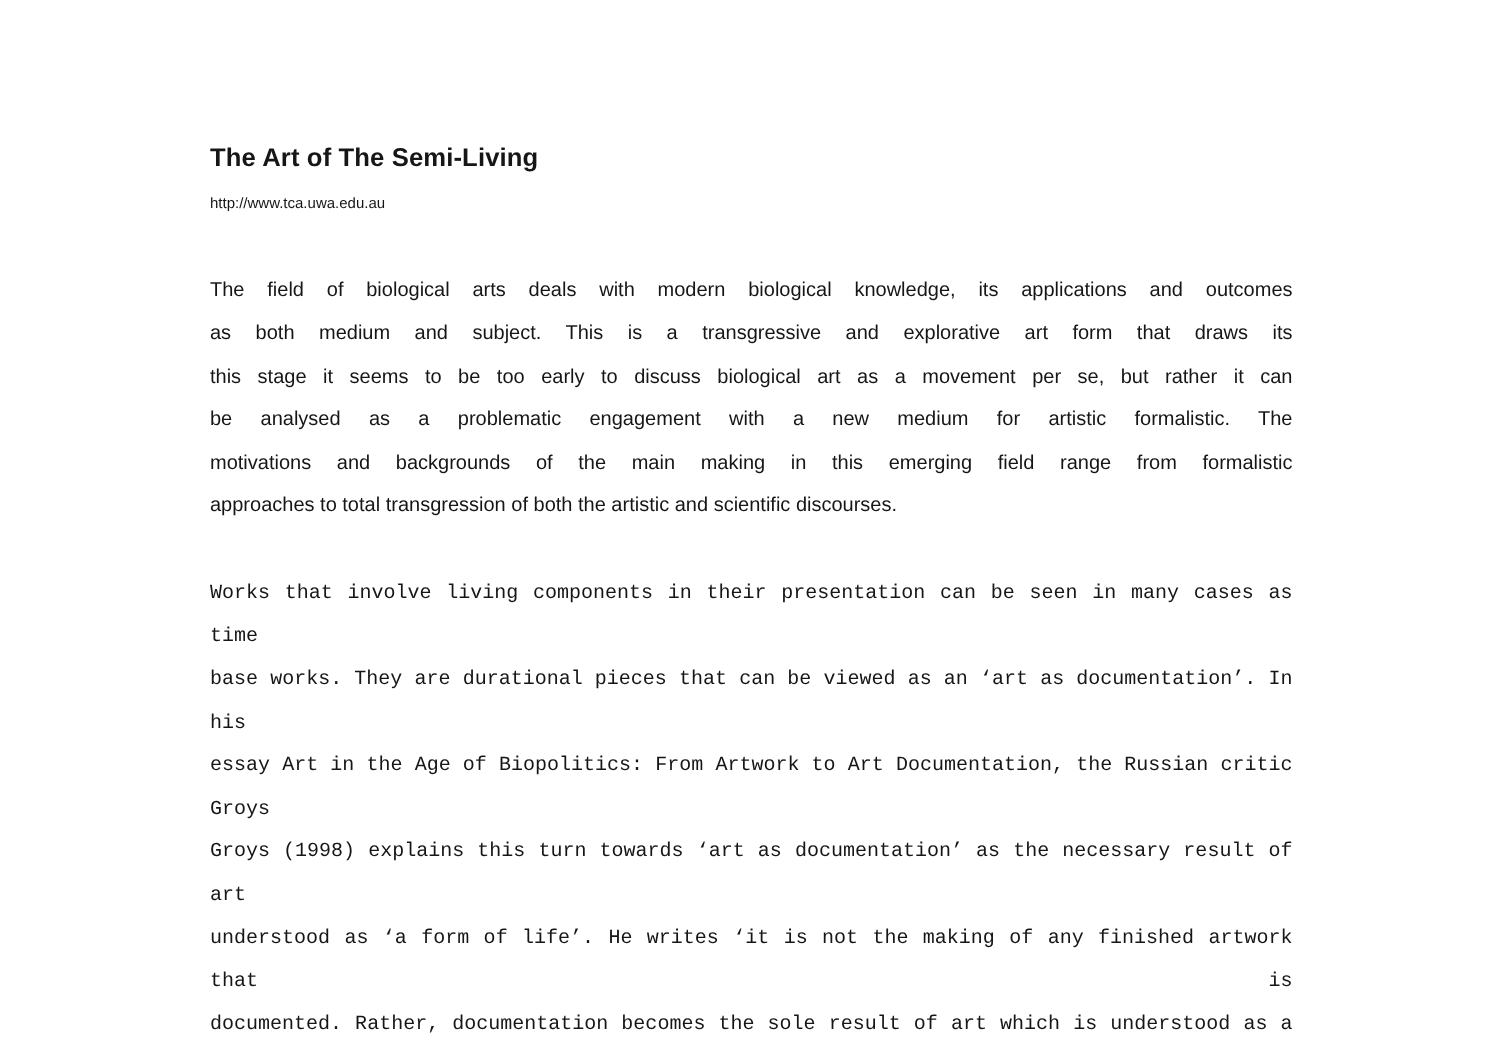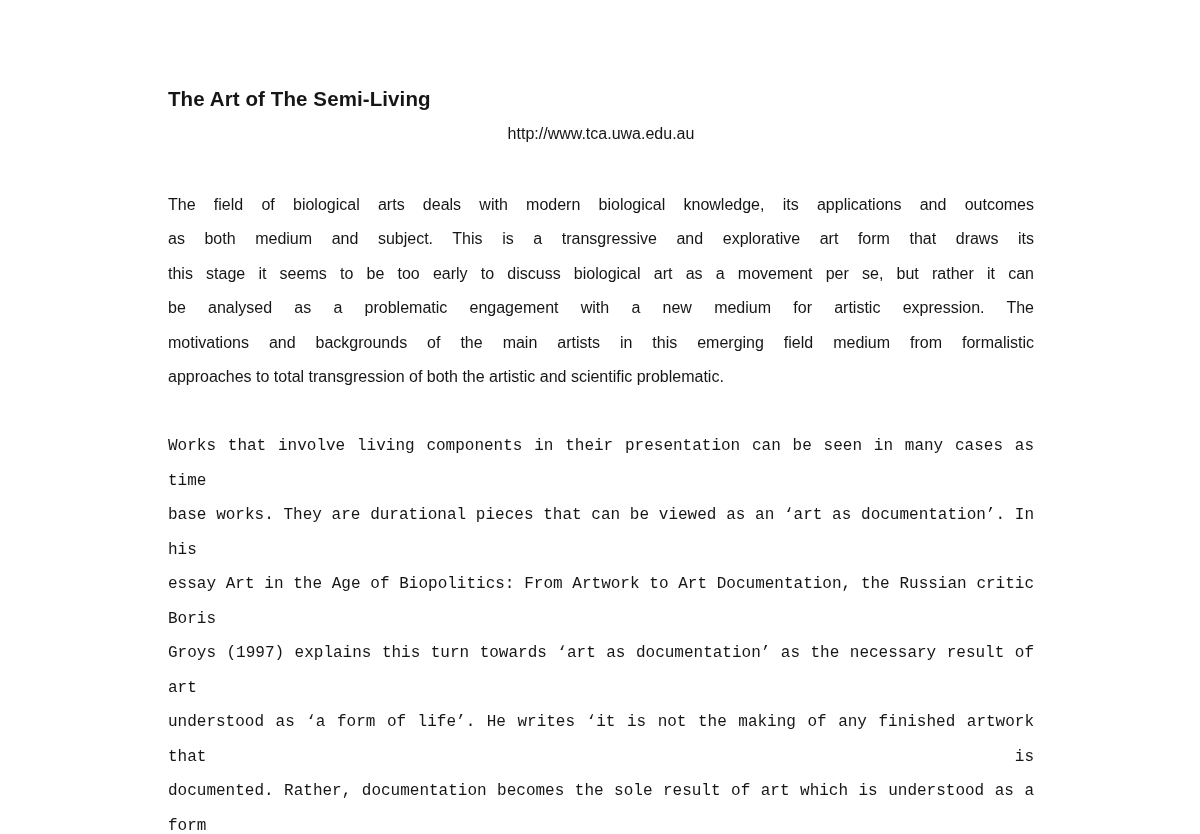--- a/index.html
+++ b/index.html
@@ -13,41 +13,40 @@
     width: 1200px;
     height: 834px;
     overflow: hidden;
     background: var(--bg);
     font-family: "Liberation Sans", sans-serif;
     color: var(--text);
   }
   .page {
     width: 1024px;
     height: 834px;
-    padding: 82px 0 0 168px;
+    padding: 110px 0 0 168px;
   }
   .content {
     width: 866px;
   }
   .doc-title {
     font-size: 20.5px;
     font-weight: bold;
     line-height: 34.5px;
     letter-spacing: 0.1px;
     white-space: nowrap;
   }
   .author {
     font-size: 16.3px;
     line-height: 34.5px;
     margin-top: 5px;
   }
   .url {
-    font-size: 16px;
+    font-size: 12px;
     line-height: 34.5px;
-    text-align: center;
   }
   .paragraph { margin: 0; }
   .paragraph.first { margin-top: 36.5px; }
   .paragraph.second { margin-top: 34.5px; font-family: Liberation Mono, monospace; }
   .paragraph .line {
     font-size: 16px;
     line-height: 34.5px;
     text-align: justify;
     text-align-last: justify;
     text-justify: inter-word;
@@ -62,27 +61,27 @@
 
 <div class="page">
   <div class="content">
     <div class="doc-title">The Art of The Semi-Living</div>
     <div class="url">http://www.tca.uwa.edu.au</div>
 
     <div class="paragraph first last-line-left">
         <div class="line">The field of biological arts deals with modern biological knowledge, its applications and outcomes</div>
         <div class="line">as both medium and subject. This is a transgressive and explorative art form that draws its</div>
         <div class="line">this stage it seems to be too early to discuss biological art as a movement per se, but rather it can</div>
-        <div class="line">be analysed as a problematic engagement with a new medium for artistic expression. The</div>
-        <div class="line">motivations and backgrounds of the main artists in this emerging field medium from formalistic</div>
-        <div class="line">approaches to total transgression of both the artistic and scientific problematic.</div>
+        <div class="line">be analysed as a problematic engagement with a new medium for artistic formalistic. The</div>
+        <div class="line">motivations and backgrounds of the main making in this emerging field range from formalistic</div>
+        <div class="line">approaches to total transgression of both the artistic and scientific discourses.</div>
       </div>
 
     <div class="paragraph second">
         <div class="line">Works that involve living components in their presentation can be seen in many cases as time</div>
         <div class="line">base works. They are durational pieces that can be viewed as an ‘art as documentation’. In his</div>
-        <div class="line">essay Art in the Age of Biopolitics: From Artwork to Art Documentation, the Russian critic Boris</div>
-        <div class="line">Groys (1997) explains this turn towards ‘art as documentation’ as the necessary result of art</div>
+        <div class="line">essay Art in the Age of Biopolitics: From Artwork to Art Documentation, the Russian critic Groys</div>
+        <div class="line">Groys (1998) explains this turn towards ‘art as documentation’ as the necessary result of art</div>
         <div class="line">understood as ‘a form of life’. He writes ‘it is not the making of any finished artwork that is</div>
         <div class="line">documented. Rather, documentation becomes the sole result of art which is understood as a form</div>
       </div>
   </div>
 </div>
 
 </body></html>

